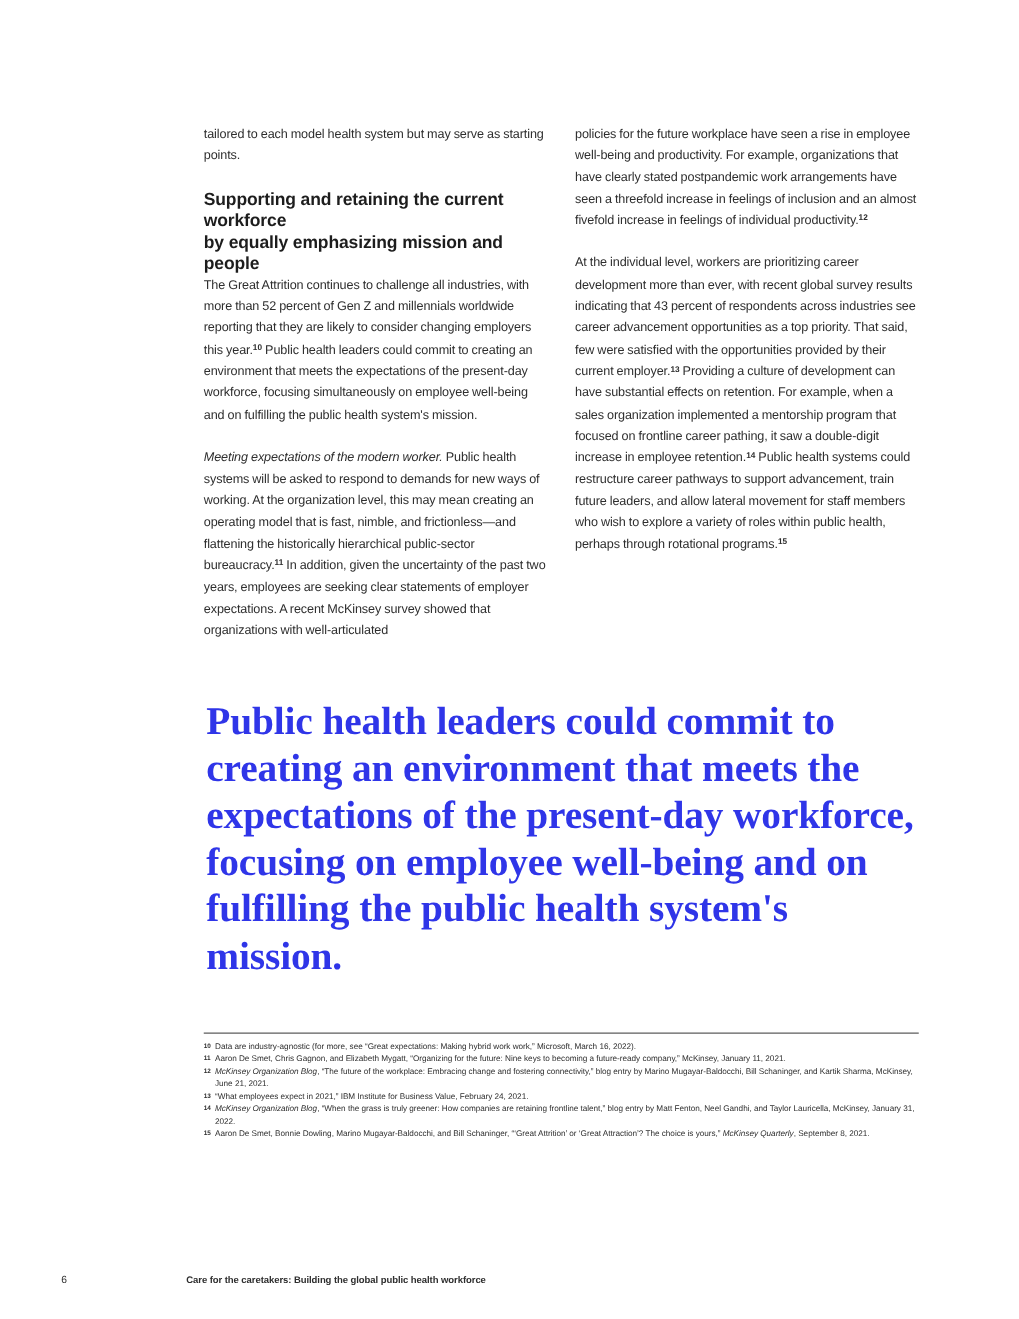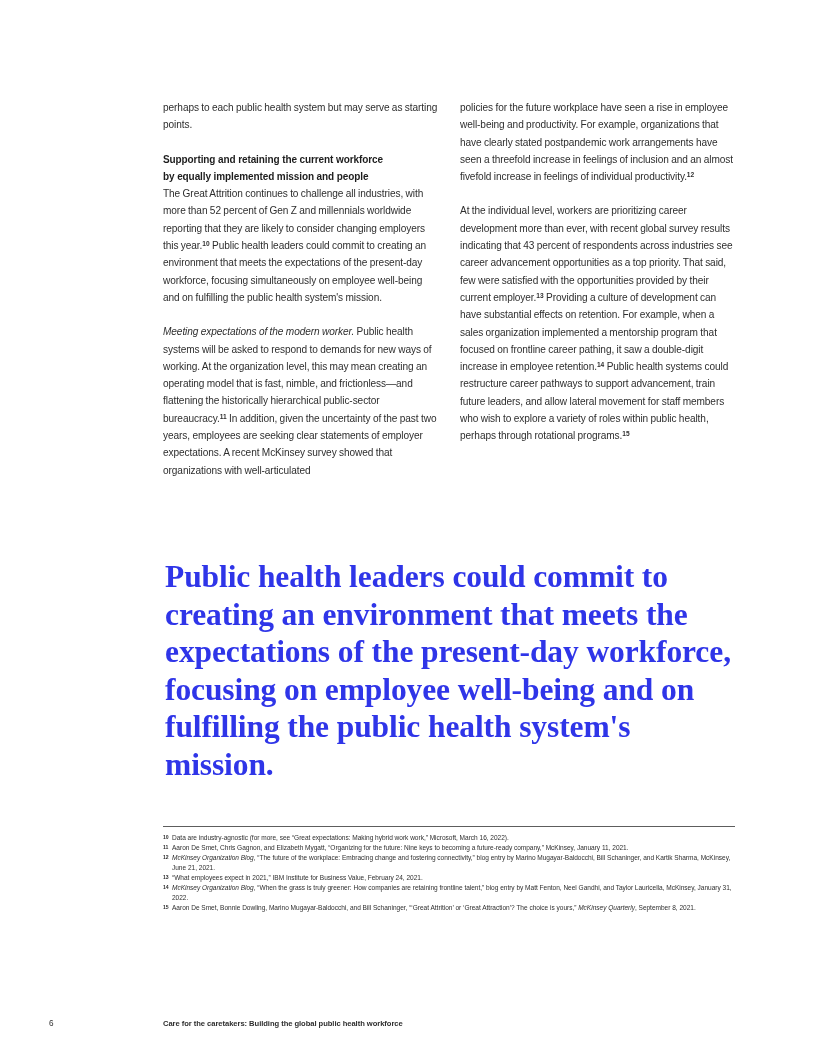--- a/index.html
+++ b/index.html
@@ -39,21 +39,21 @@
     font-size: 10.1px;
     line-height: 17.3px;
     letter-spacing: -0.08px;
     color: #2e2e2e;
     margin: 0 0 17px 0;
     text-align: left;
     word-spacing: -0.3px;
   }
   .subhead {
     font-family: "Liberation Sans", sans-serif;
-    font-size: 10px;
+    font-size: 14px;
     line-height: 17.3px;
     font-weight: bold;
     color: #1d1d1d;
     letter-spacing: -0.1px;
     margin: 0;
   }
   .run-in {
     font-style: italic;
     font-weight: normal;
     margin-top: 28px;
@@ -128,42 +128,42 @@
   .folio {
     position: absolute;
     left: 49px;
     top: 0;
     font-family: "Liberation Sans", sans-serif;
     font-size: 8.2px;
     color: #2e2e2e;
   }
   .footer-title {
     position: absolute;
-    left: 163px;
+    left: 149px;
     top: 0;
     font-family: "Liberation Sans", sans-serif;
     font-size: 7.6px;
     font-weight: bold;
     color: #2e2e2e;
     letter-spacing: -0.05px;
   }
 </style>
 </head>
 <body>
 
 <div class="page">
 
   <div class="columns">
 
     <div class="col">
 
-      <p class="body-p">perhaps to each public health system but may serve as starting points.</p>
+      <p class="body-p">tailored to each model health system but may serve as starting points.</p>
 
       <p class="subhead">Supporting and retaining the current workforce</p>
-      <p class="subhead">by equally implemented mission and people</p>
+      <p class="subhead">by equally emphasizing mission and people</p>
 
       <p class="body-p">
         <span>The Great Attrition continues to challenge all industries, with more than 52 percent of Gen Z and millennials worldwide reporting that they are likely to consider changing employers this year.</span><sup class="fn">10</sup><span> Public health leaders could commit to creating an environment that meets the expectations of the present-day workforce, focusing simultaneously on employee well-being and on fulfilling the public health system's mission.</span>
       </p>
 
       <p class="body-p">
         <span class="run-in">Meeting expectations of the modern worker.</span><span> Public health systems will be asked to respond to demands for new ways of working. At the organization level, this may mean creating an operating model that is fast, nimble, and frictionless—and flattening the historically hierarchical public-sector bureaucracy.</span><sup class="fn">11</sup><span> In addition, given the uncertainty of the past two years, employees are seeking clear statements of employer expectations. A recent McKinsey survey showed that organizations with well-articulated</span>
       </p>
 
     </div>

